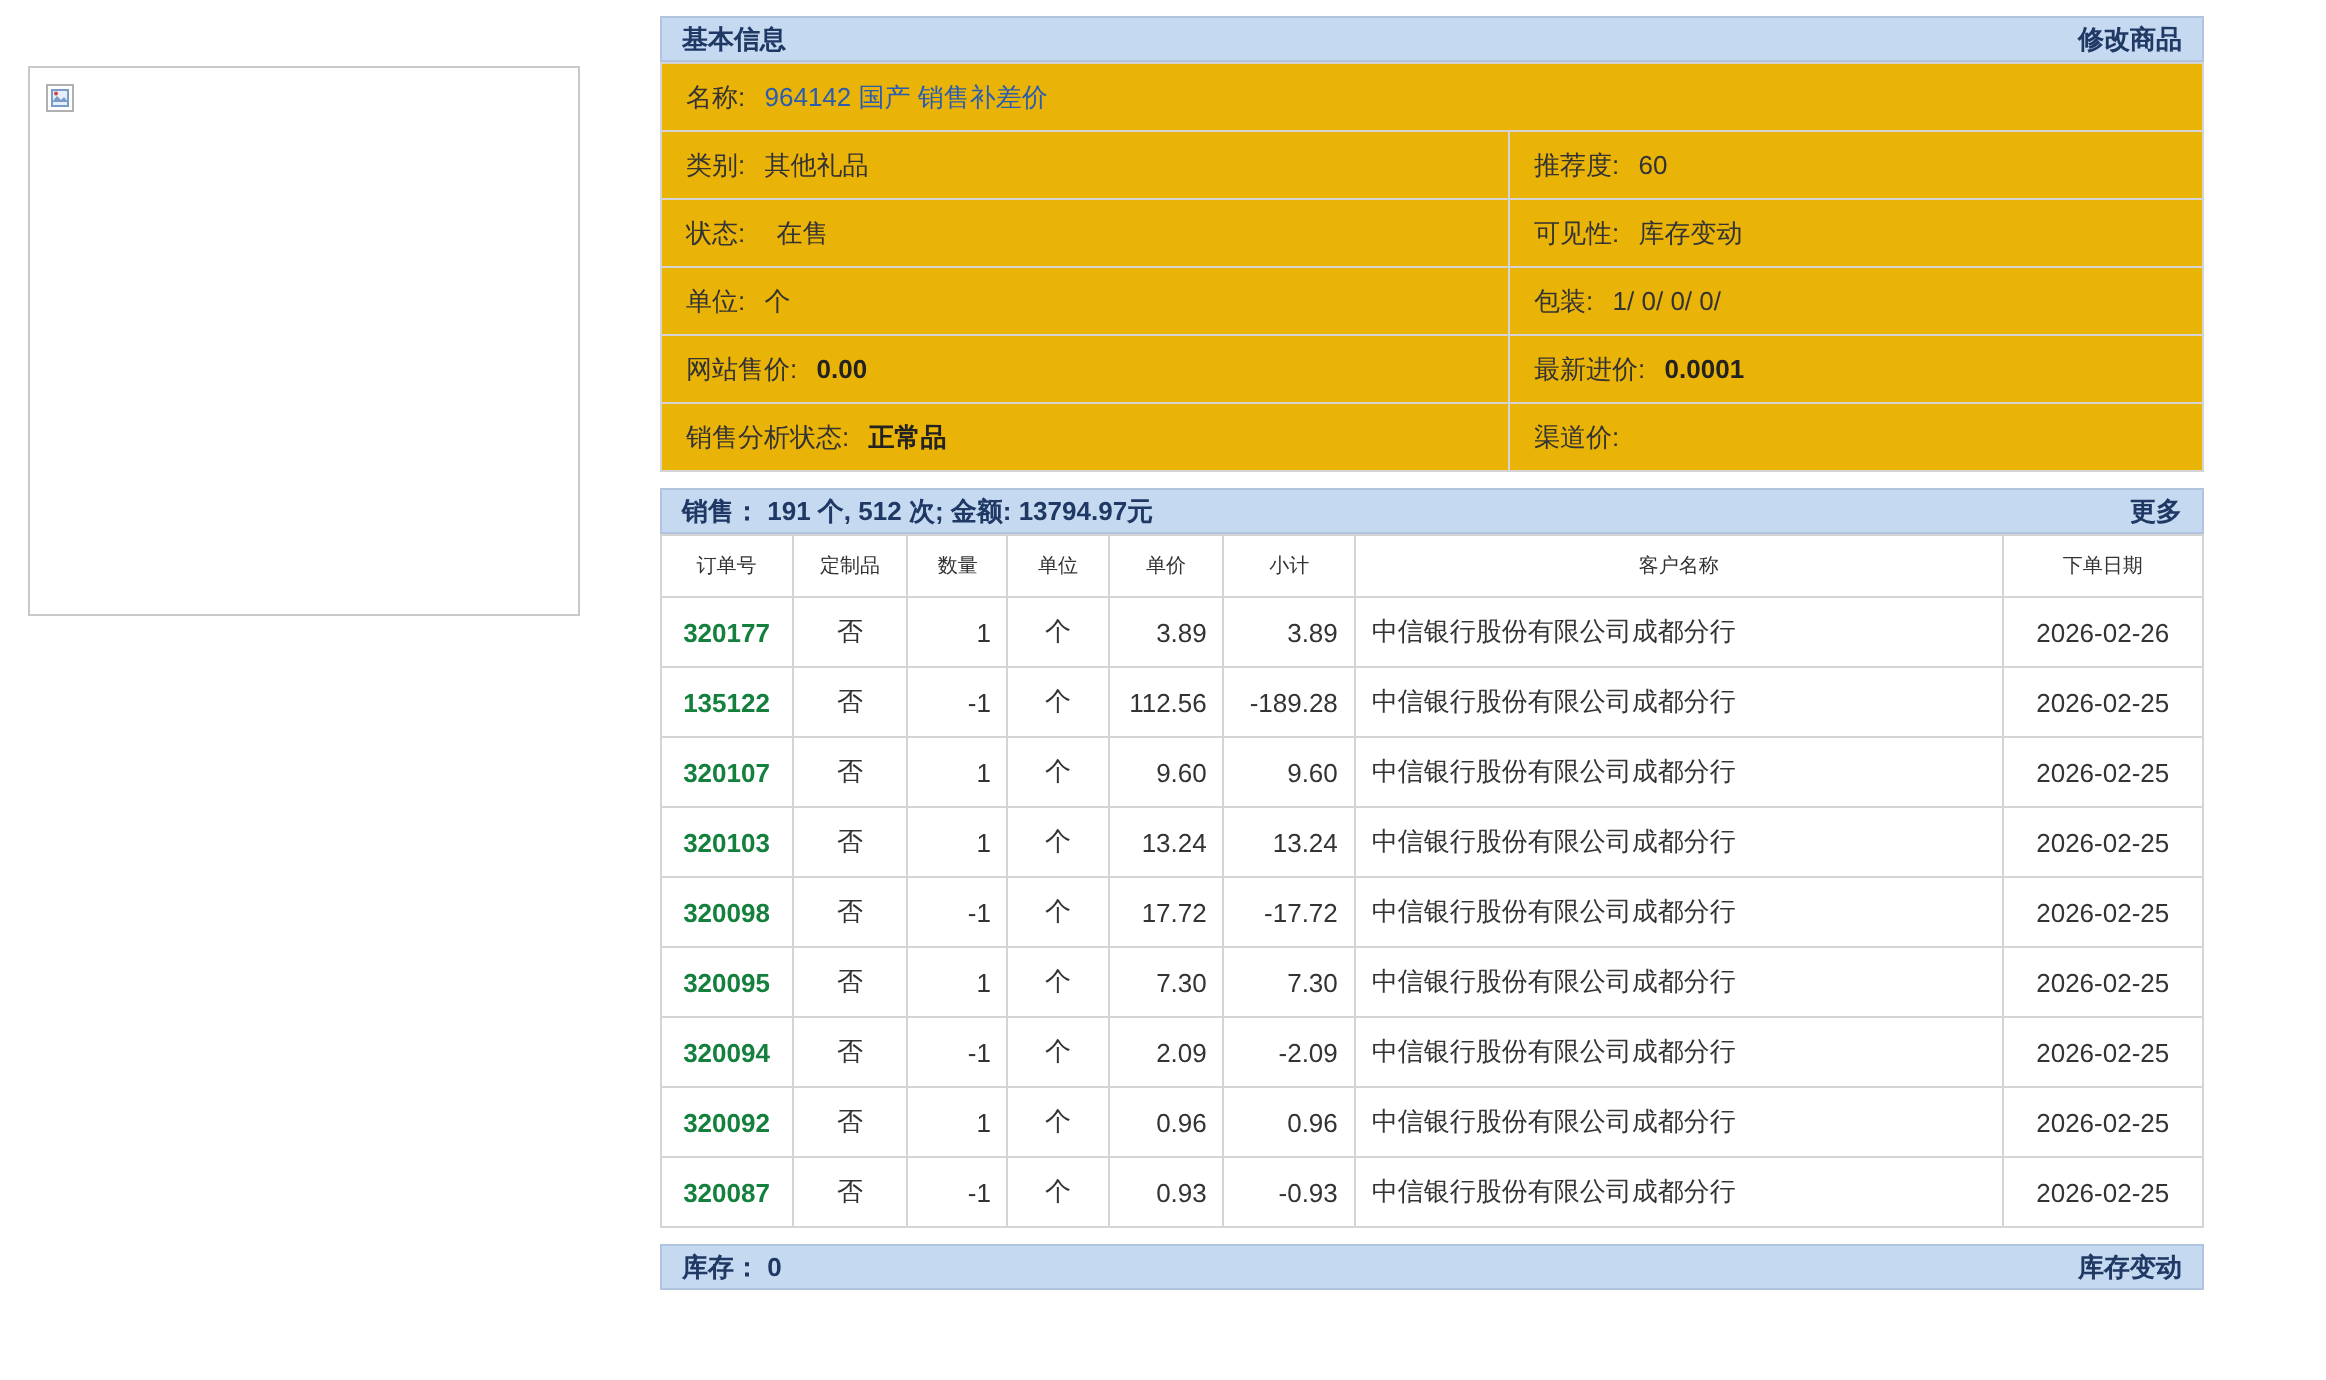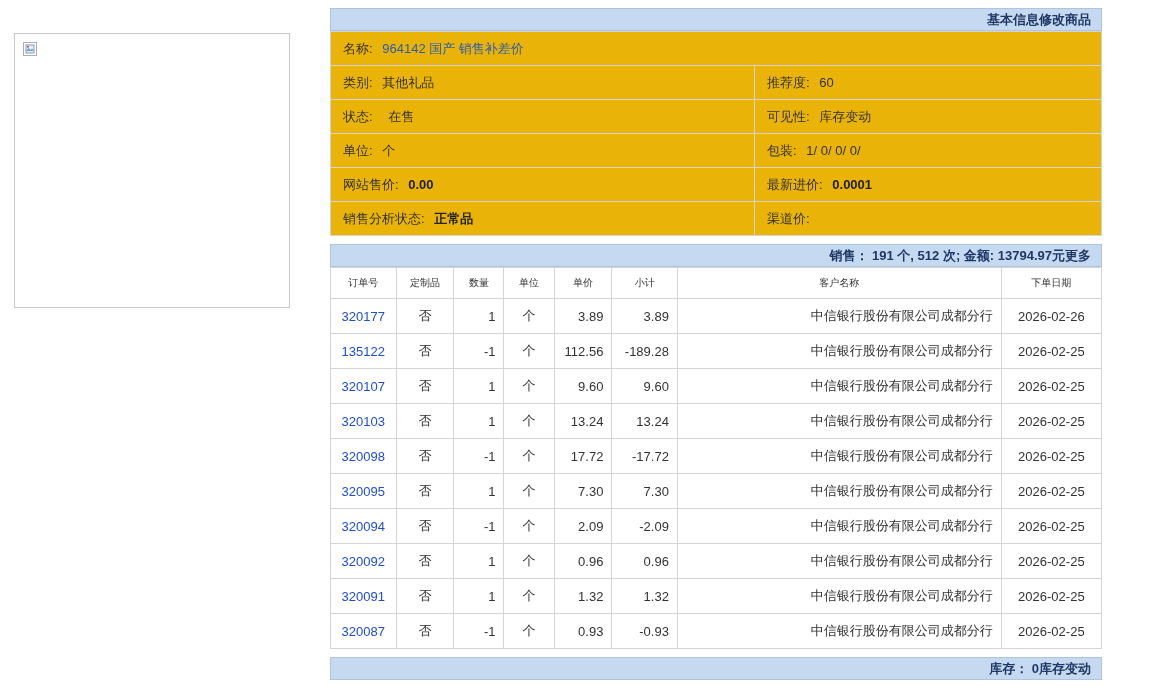--- a/index.html
+++ b/index.html
@@ -49,21 +49,21 @@
     background: #c5d9f1;
     border: 1px solid #b0c4de;
     height: 23px;
     line-height: 23px;
     padding: 0 10px;
     box-sizing: border-box;
     font-size: 13px;
     color: #1f3864;
     font-weight: bold;
     display: flex;
-    justify-content: flex-end;
+    justify-content: space-between;
     align-items: center;
   }
   .section-bar .bar-right {
     font-weight: bold;
     color: #1f3864;
     cursor: pointer;
   }
   .section-bar .bar-right.link {
     color: #1f3864;
   }
@@ -106,26 +106,27 @@
   table.sales td {
     border: 1px solid #d4d4d4;
     height: 34px;
     font-size: 13px;
     color: #333;
     padding: 0 8px;
     background: #ffffff;
   }
   td.c { text-align: center; }
   td.r { text-align: right; }
-  td.l { text-align: right; }
+  td.l { text-align: left; }
   th.c { text-align: center; }
   th.l { text-align: left; }
   a.order-link {
-    color: #1d4ed8;
+    color: #15803d;
     text-decoration: none;
+    font-weight: bold;
   }
 
   .stock-bar {
     margin-top: 8px;
   }
 </style>
 </head>
 <body>
 
 <div id="image-pane">
@@ -314,30 +315,20 @@
         <td class="c"><a class="order-link" href="#">320092</a></td>
         <td class="c">否</td>
         <td class="r">1</td>
         <td class="c">个</td>
         <td class="r">0.96</td>
         <td class="r">0.96</td>
         <td class="l">中信银行股份有限公司成都分行</td>
         <td class="c">2026-02-25</td>
       </tr>
       <tr>
-        <td class="c"><a class="order-link" href="#">320091</a></td>
-        <td class="c">否</td>
-        <td class="r">1</td>
-        <td class="c">个</td>
-        <td class="r">1.32</td>
-        <td class="r">1.32</td>
-        <td class="l">中信银行股份有限公司成都分行</td>
-        <td class="c">2026-02-25</td>
-      </tr>
-      <tr>
         <td class="c"><a class="order-link" href="#">320087</a></td>
         <td class="c">否</td>
         <td class="r">-1</td>
         <td class="c">个</td>
         <td class="r">0.93</td>
         <td class="r">-0.93</td>
         <td class="l">中信银行股份有限公司成都分行</td>
         <td class="c">2026-02-25</td>
       </tr>
     </tbody>

